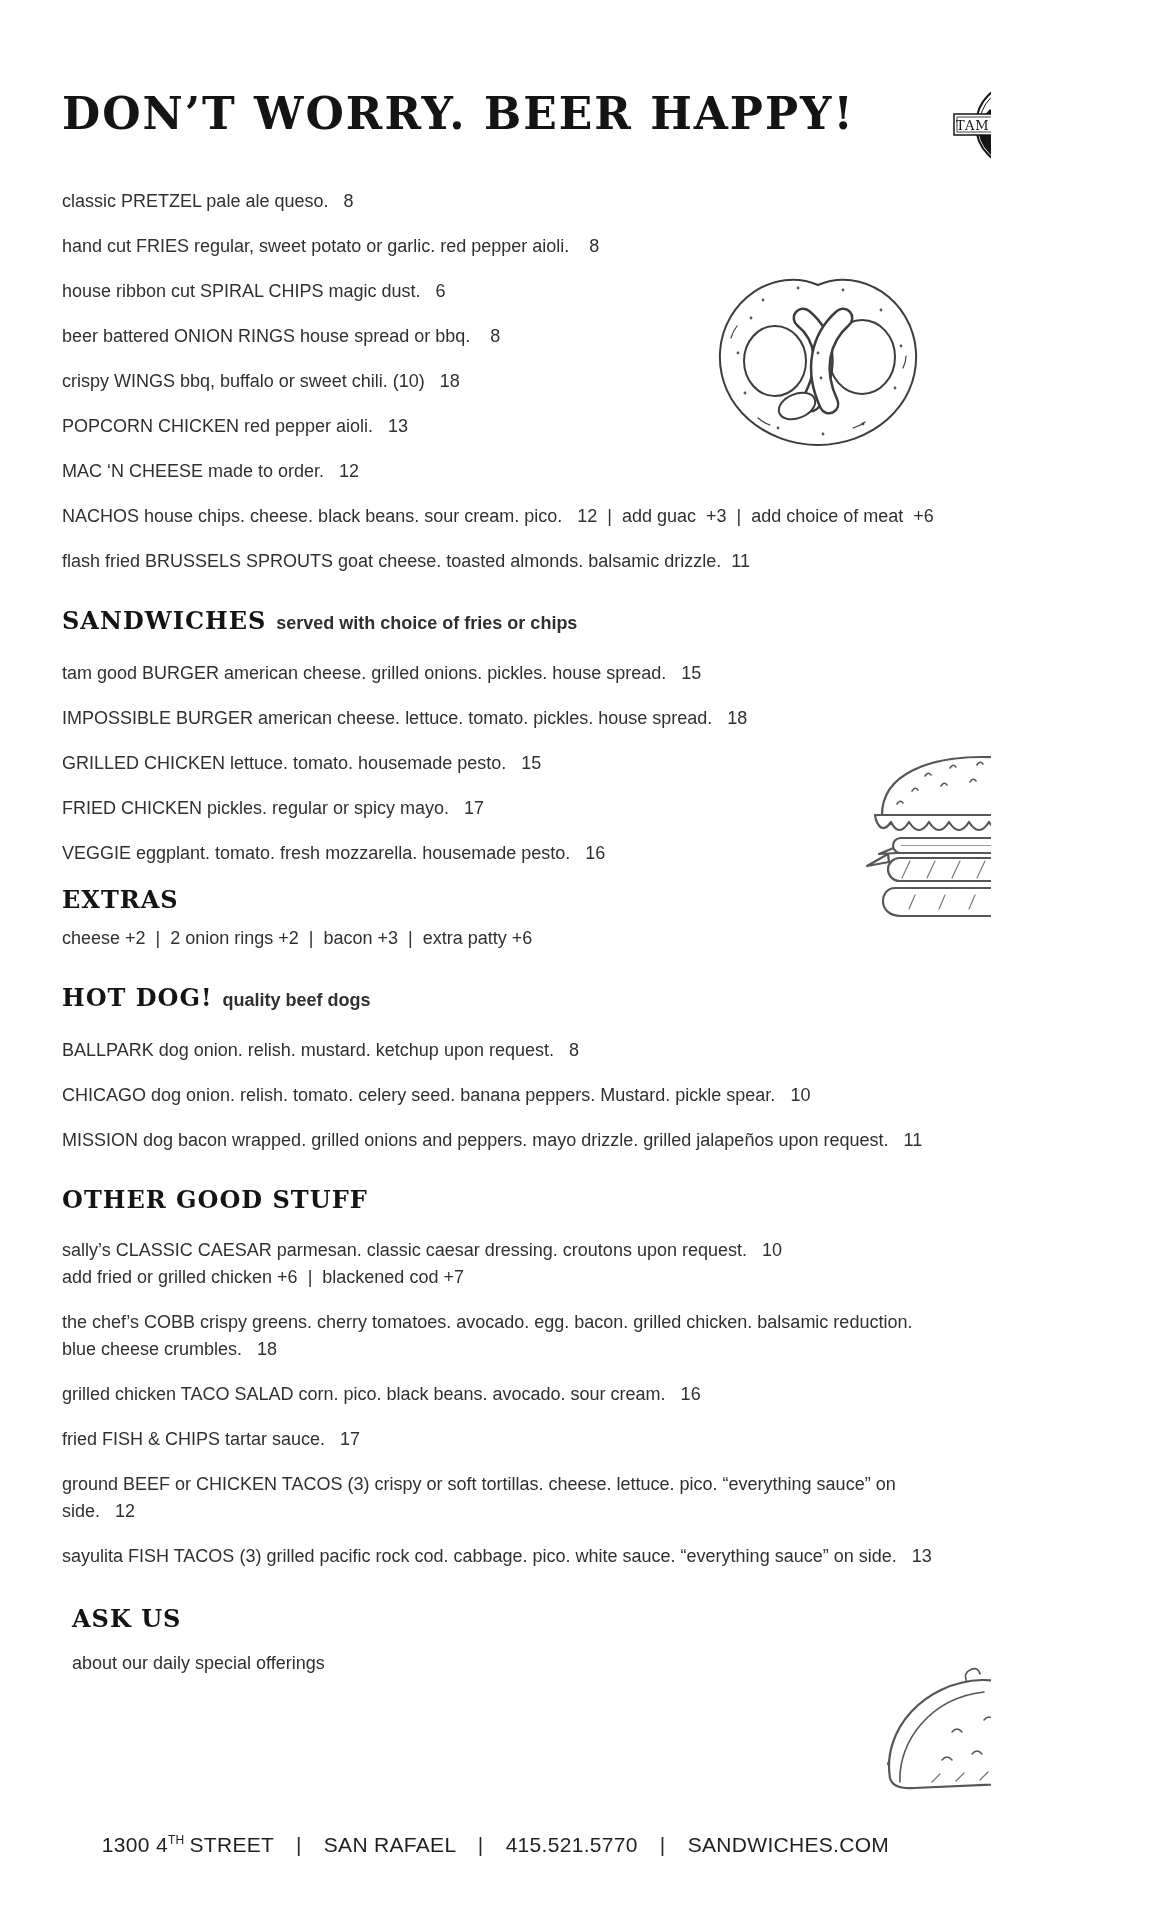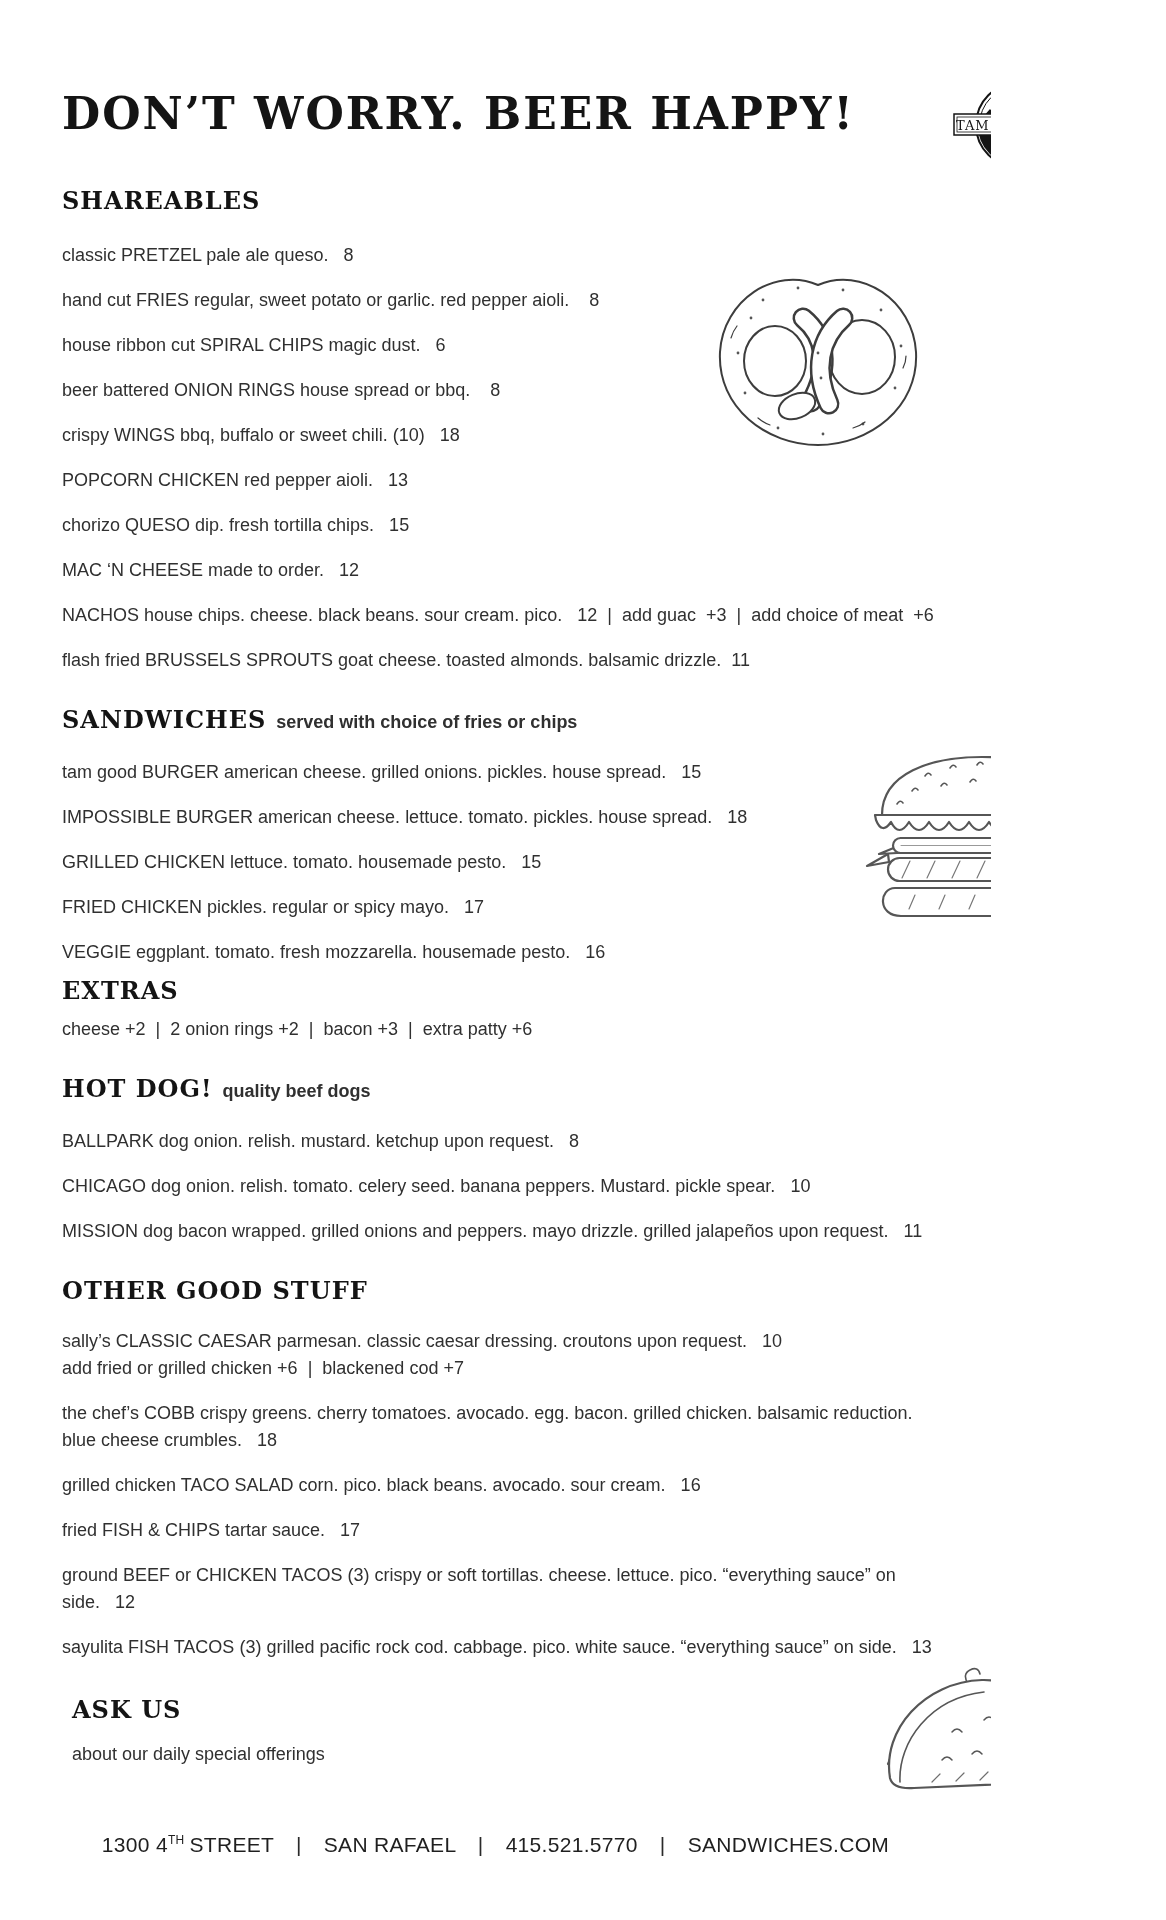--- a/index.html
+++ b/index.html
@@ -20,21 +20,21 @@
     font-family:"Liberation Sans", sans-serif; font-size:18px; font-weight:700;
     letter-spacing:0; margin-left:10px; color:#303030;
   }
   .items .item { margin-top:18px; }
   .items .item:first-child { margin-top:24px; }
   .item-line { font-size:18px; line-height:27px; white-space:pre-wrap; }
   .menu-section { margin-top:33px; }
   #sec-shareables { margin-top:52px; }
   #sec-shareables .items .item:first-child { margin-top:28px; }
   #sec-sandwiches { margin-top:33px; }
-  #sec-extras { margin-top:12px; }
+  #sec-extras { margin-top:20px; }
   #sec-extras .items .item:first-child { margin-top:12px; }
   #sec-hot-dog { margin-top:33px; }
   #sec-other-good-stuff { margin-top:33px; }
   #sec-ask-us { margin-top:36px; margin-left:10px; }
   #sec-ask-us .items .item:first-child { margin-top:18px; }
 
   .menu-footer {
     position:absolute; left:0; top:1833px; width:100%; text-align:center;
     font-size:21px; color:#1f1f1f; letter-spacing:0.3px;
   }
@@ -73,42 +73,38 @@
     <text x="66" y="75.5" text-anchor="middle" font-family="'Liberation Sans', sans-serif" font-size="6.5" letter-spacing="1.2" fill="#ffffff">KITCHEN</text>
     <g stroke="#ffffff" stroke-width="1">
       <line x1="48" y1="82.5" x2="60" y2="82.5"></line>
       <line x1="72" y1="82.5" x2="84" y2="82.5"></line>
       <circle cx="66" cy="82.5" r="1.2" fill="#ffffff" stroke="none"></circle>
     </g>
   </svg>
 
   <main>
       <section class="menu-section" id="sec-shareables">
-        <h2><span class="sec-title">SHAREABLES</span></h2>
         <div class="items">
           <div class="item">
             <div class="item-line">classic PRETZEL pale ale queso.   8</div>
           </div>
           <div class="item">
             <div class="item-line">hand cut FRIES regular, sweet potato or garlic. red pepper aioli.    8</div>
           </div>
           <div class="item">
             <div class="item-line">house ribbon cut SPIRAL CHIPS magic dust.   6</div>
           </div>
           <div class="item">
             <div class="item-line">beer battered ONION RINGS house spread or bbq.    8</div>
           </div>
           <div class="item">
             <div class="item-line">crispy WINGS bbq, buffalo or sweet chili. (10)   18</div>
           </div>
           <div class="item">
             <div class="item-line">POPCORN CHICKEN red pepper aioli.   13</div>
-          </div>
-          <div class="item">
-            <div class="item-line">chorizo QUESO dip. fresh tortilla chips.   15</div>
           </div>
           <div class="item">
             <div class="item-line">MAC ‘N CHEESE made to order.   12</div>
           </div>
           <div class="item">
             <div class="item-line">NACHOS house chips. cheese. black beans. sour cream. pico.   12  |  add guac  +3  |  add choice of meat  +6</div>
           </div>
           <div class="item">
             <div class="item-line">flash fried BRUSSELS SPROUTS goat cheese. toasted almonds. balsamic drizzle.  11</div>
           </div>

